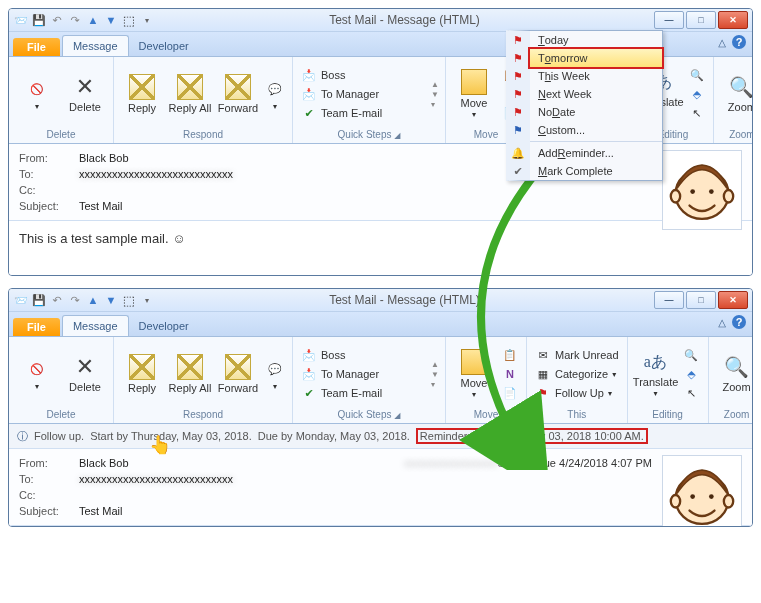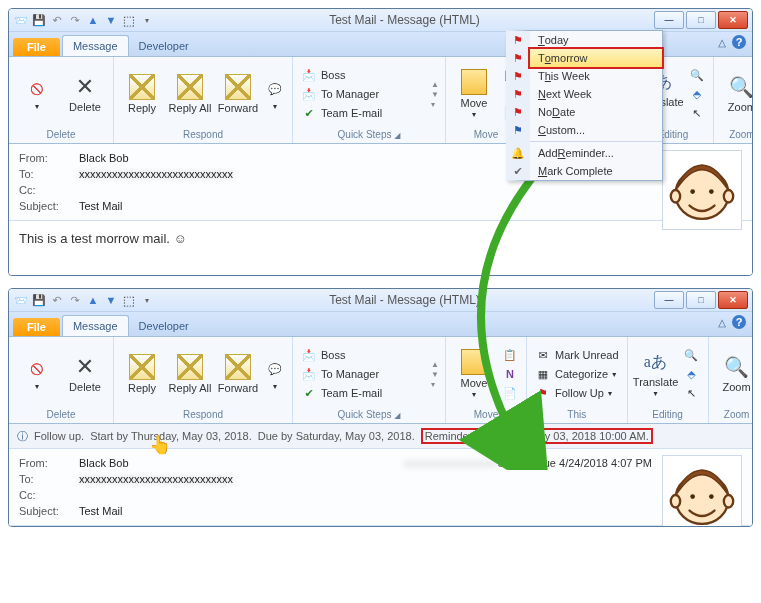--- a/index.html
+++ b/index.html
@@ -253,21 +253,21 @@
     <div class="hrow">
         <span class="k">Cc:</span>
         <span class="v"></span>
       </div>
     <div class="hrow">
         <span class="k">Subject:</span>
         <span class="v">Test Mail</span>
       </div>
   </div>
 
-  <div class="body"><span>This is a test morrow mail. ☺</span></div>
+  <div class="body"><span>This is a test sample mail. ☺</span></div>
 
   <div class="menu">
     <div class="mrow"><span class="micon flagicon">⚑</span><u class="acc">T</u>oday</div>
     <div class="mrow hl"><span class="micon flagicon">⚑</span>T<u class="acc">o</u>morrow</div>
     <div class="mrow"><span class="micon flagicon">⚑</span>T<u class="acc">h</u>is Week</div>
     <div class="mrow"><span class="micon flagicon">⚑</span><u class="acc">N</u>ext Week</div>
     <div class="mrow"><span class="micon flagicon">⚑</span>No <u class="acc">D</u>ate</div>
     <div class="mrow"><span class="micon flagblue">⚑</span><u class="acc">C</u>ustom...</div>
     <div class="sep"></div>
     <div class="mrow"><span class="micon" style="color:#c49a1a">🔔</span>Add <u class="acc">R</u>eminder...</div>
@@ -435,21 +435,21 @@
           </div>
         </div>
       <div class="lbl">Zoom</div>
     </div>
   </div>
 
   <div class="infobar">
     <span style="color:#3a5d87">ⓘ</span>
     <span>Follow up.</span>
     <span>Start by Thursday, May 03, 2018.</span>
-    <span>Due by Saturday, May 03, 2018.</span>
+    <span>Due by Monday, May 03, 2018.</span>
     <span class="redbox">Reminder: Thursday, May 03, 2018 10:00 AM.</span>
   </div>
 
   <div class="header">
     <div class="avatar">
       <svg class="face-svg" viewBox="0 0 100 100">
           <ellipse cx="50" cy="55" rx="34" ry="32" fill="#ffe7c6" stroke="#6a3a14" stroke-width="3"></ellipse>
           <path d="M18 48 Q50 0 82 48 Q72 20 50 18 Q28 20 18 48" fill="#8a4a1c" stroke="#6a3a14" stroke-width="2"></path>
           <circle cx="38" cy="52" r="3" fill="#4a2a10"></circle>
           <circle cx="62" cy="52" r="3" fill="#4a2a10"></circle>

